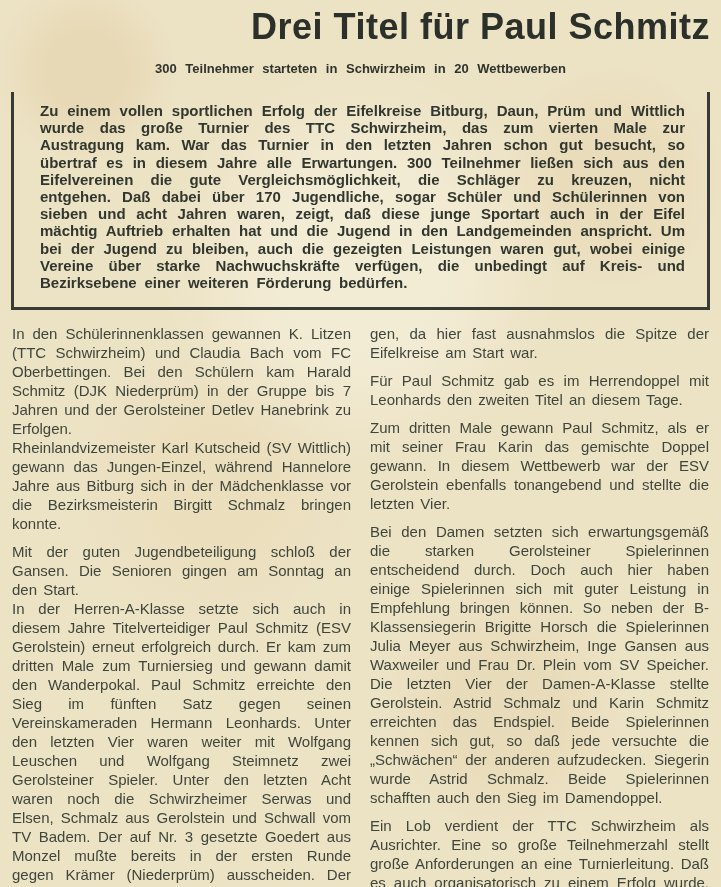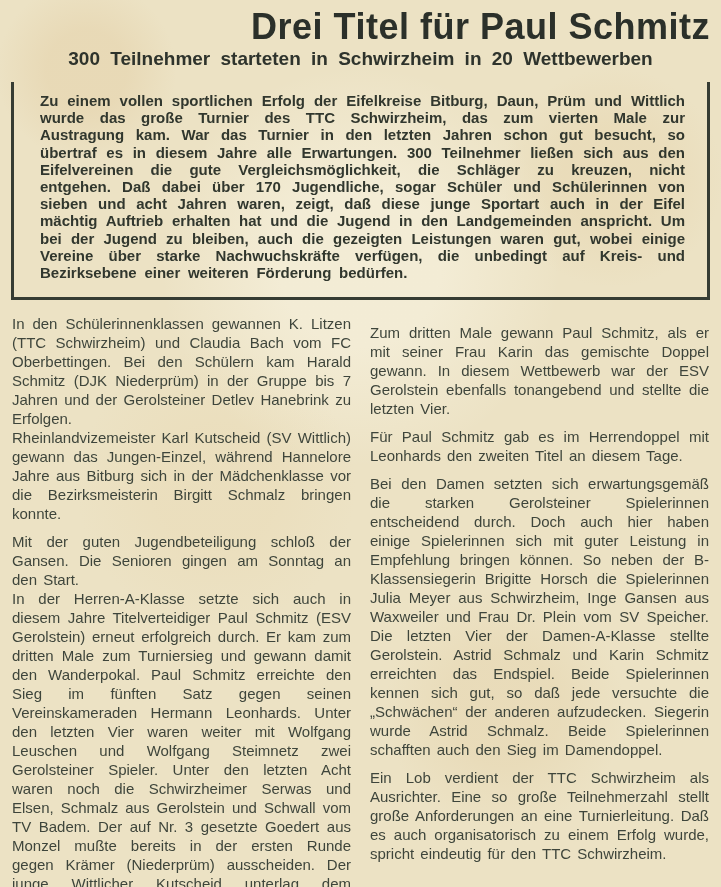--- a/index.html
+++ b/index.html
@@ -27,22 +27,23 @@
   }
   .title {
     text-align: right;
     font-size: 36px;
     line-height: 42px;
     font-weight: 700;
     letter-spacing: 0.5px;
     color: #2b302a;
   }
   .subtitle {
+    margin-top: 10px;
     text-align: center;
-    font-size: 19px;
+    font-size: 13px;
     line-height: 22px;
     font-weight: 700;
     word-spacing: 5px;
     color: #2e332c;
   }
   .intro-box {
     margin-top: 12px;
     border-left: 3px solid #363c33;
     border-right: 3px solid #363c33;
     border-bottom: 3px solid #363c33;
@@ -89,22 +90,23 @@
   <div class="columns">
 
     <div class="col">
       <p>In den Schülerinnenklassen gewannen K. Litzen (TTC Schwirzheim) und Claudia Bach vom FC Oberbettingen. Bei den Schülern kam Harald Schmitz (DJK Niederprüm) in der Gruppe bis 7 Jahren und der Gerolsteiner Detlev Hanebrink zu Erfolgen.</p>
       <p>Rheinlandvizemeister Karl Kutscheid (SV Wittlich) gewann das Jungen-Einzel, während Hannelore Jahre aus Bitburg sich in der Mädchenklasse vor die Bezirksmeisterin Birgitt Schmalz bringen konnte.</p>
       <p class="gap">Mit der guten Jugendbeteiligung schloß der Gansen. Die Senioren gingen am Sonntag an den Start.</p>
       <p>In der Herren-A-Klasse setzte sich auch in diesem Jahre Titelverteidiger Paul Schmitz (ESV Gerolstein) erneut erfolgreich durch. Er kam zum dritten Male zum Turniersieg und gewann damit den Wanderpokal. Paul Schmitz erreichte den Sieg im fünften Satz gegen seinen Vereinskameraden Hermann Leonhards. Unter den letzten Vier waren weiter mit Wolfgang Leuschen und Wolfgang Steimnetz zwei Gerolsteiner Spieler. Unter den letzten Acht waren noch die Schwirzheimer Serwas und Elsen, Schmalz aus Gerolstein und Schwall vom TV Badem. Der auf Nr. 3 gesetzte Goedert aus Monzel mußte bereits in der ersten Runde gegen Krämer (Niederprüm) ausscheiden. Der junge Wittlicher Kutscheid unterlag dem Gerolsteiner Steinmetz. Überhaupt gab es in diesem 32er Feld viele spannende Begegnun-</p>
     </div>
 
     <div class="col">
+      <p>gen, da hier fast ausnahmslos die Spitze der Eifelkreise am Start war.</p>
+      <p class="gap">Für Paul Schmitz gab es im Herrendoppel mit Leonhards den zweiten Titel an diesem Tage.</p>
       <p class="gap">Zum dritten Male gewann Paul Schmitz, als er mit seiner Frau Karin das gemischte Doppel gewann. In diesem Wettbewerb war der ESV Gerolstein ebenfalls tonangebend und stellte die letzten Vier.</p>
-      <p class="gap">Für Paul Schmitz gab es im Herrendoppel mit Leonhards den zweiten Titel an diesem Tage.</p>
       <p class="gap">Bei den Damen setzten sich erwartungsgemäß die starken Gerolsteiner Spielerinnen entscheidend durch. Doch auch hier haben einige Spielerinnen sich mit guter Leistung in Empfehlung bringen können. So neben der B-Klassensiegerin Brigitte Horsch die Spielerinnen Julia Meyer aus Schwirzheim, Inge Gansen aus Waxweiler und Frau Dr. Plein vom SV Speicher. Die letzten Vier der Damen-A-Klasse stellte Gerolstein. Astrid Schmalz und Karin Schmitz erreichten das Endspiel. Beide Spielerinnen kennen sich gut, so daß jede versuchte die „Schwächen“ der anderen aufzudecken. Siegerin wurde Astrid Schmalz. Beide Spielerinnen schafften auch den Sieg im Damendoppel.</p>
       <p class="gap">
         <span>Ein Lob verdient der TTC Schwirzheim als Ausrichter. Eine so große Teilnehmerzahl stellt große Anforderungen an eine Turnierleitung. Daß es auch organisatorisch zu einem Erfolg wurde, spricht eindeutig für den TTC Schwirzheim.</span>
         
       </p>
     </div>
 
   </div>
 </div>
 

